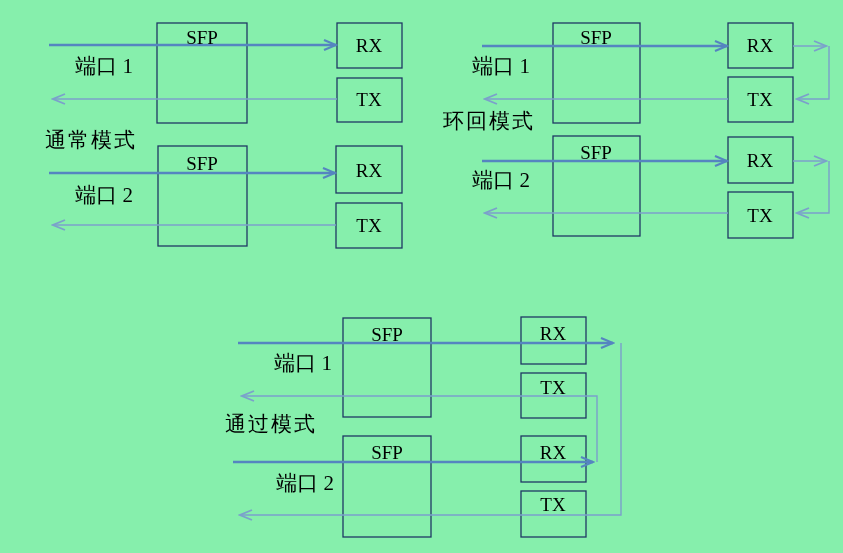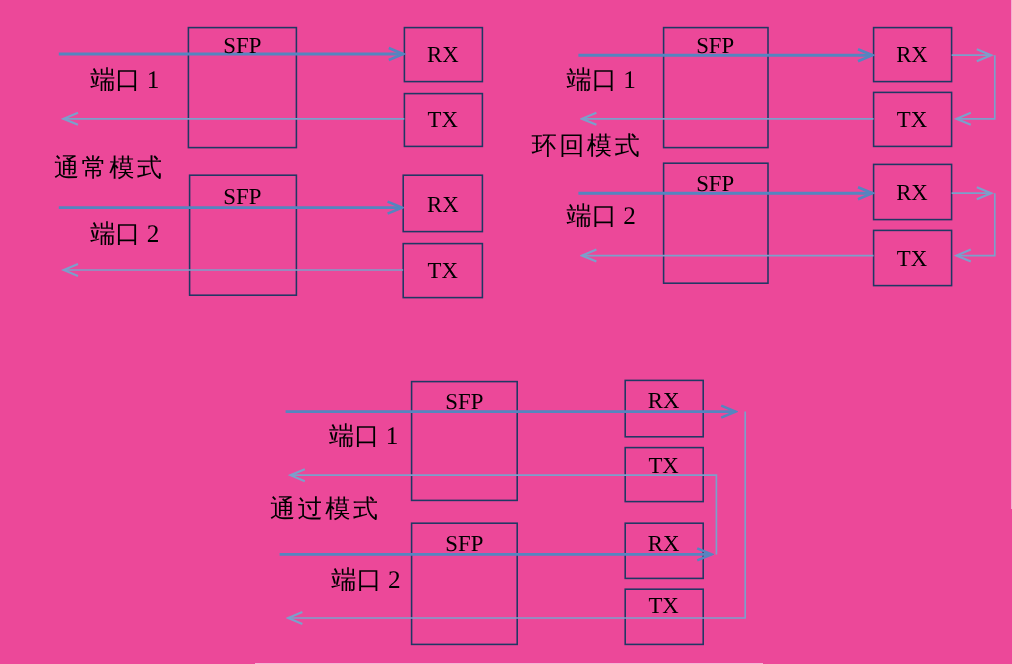--- a/index.html
+++ b/index.html
@@ -1,19 +1,19 @@
 <!DOCTYPE html>
 <html><head>
 <meta charset="utf-8">
 <style>
   html,body{margin:0;padding:0;background:#ffffff;}
   .canvas{
     position:relative;
     width:843px;height:553px;
-    background:#ec4899;
+    background:#86efac;
     font-family:"Liberation Serif","DejaVu Serif",serif;
     overflow:hidden;
   }
   svg{display:block;}
   .box{fill:none;stroke:#1f3864;stroke-width:1.3px;}
   .line-main{fill:none;stroke:#5585c0;stroke-width:2.4px;}
   .line-thin{fill:none;stroke:#7ba0cb;stroke-width:1.4px;}
   .box-label{
     font-family:"Liberation Serif","DejaVu Serif",serif;
     font-size:19px;fill:#000000;text-anchor:middle;

